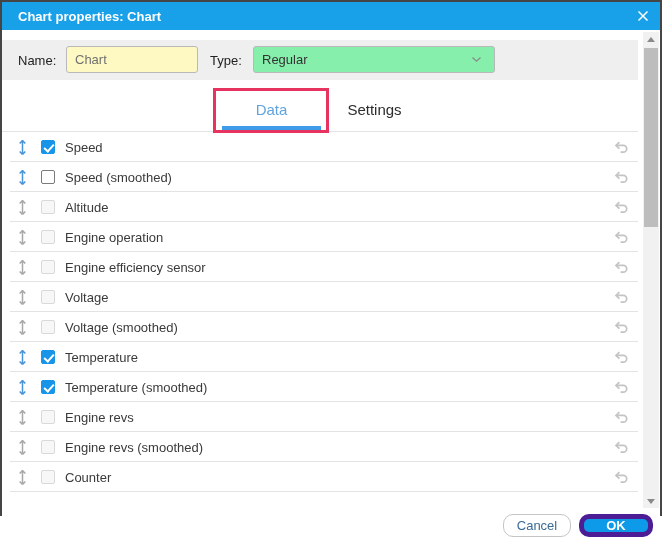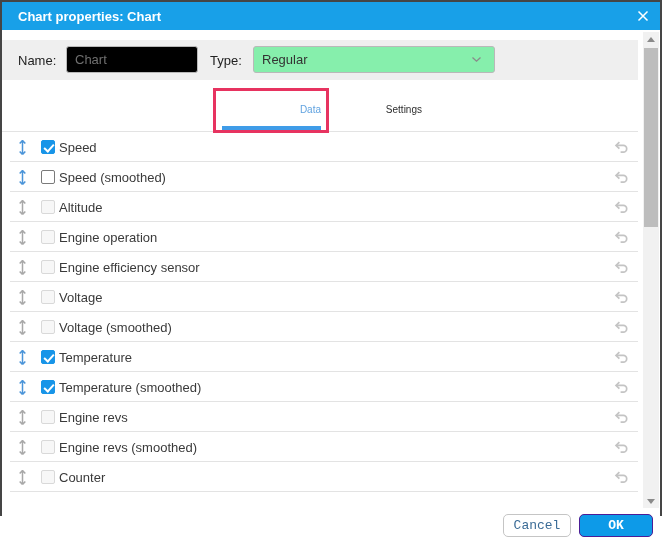--- a/index.html
+++ b/index.html
@@ -23,32 +23,32 @@
 
   
   .content{position:absolute;left:0;top:28px;width:658px;height:516px;background:#fff;}
 
   
   .header-strip{position:absolute;left:0;top:10px;width:636px;height:40px;
                 background:#efefef;display:flex;align-items:center;}
   .fld-label{color:#222;}
   .lbl-name{margin-left:16px;}
   .name-input{position:absolute;left:64px;top:6px;width:132px;height:27px;
-              border:1px solid #b9b9b9;border-radius:3px;background:#000000;
+              border:1px solid #b9b9b9;border-radius:3px;background:#fef9c3;
               font-family:"Liberation Sans",sans-serif;font-size:13px;color:#707070;
               padding:0 8px;outline:none;}
   .lbl-type{position:absolute;left:208px;top:13px;}
   .type-select{position:absolute;left:251px;top:6px;width:242px;height:27px;
                border:1px solid #b9b9b9;border-radius:3px;background:#86efac;
                display:flex;align-items:center;padding:0 8px;color:#333;cursor:pointer;}
   .type-select .chev{margin-left:auto;margin-right:4px;display:flex;}
 
   
   .tab{position:absolute;top:58px;height:43px;display:flex;align-items:center;
-       justify-content:flex-end;font-size:10px;cursor:pointer;}
+       justify-content:center;font-size:15px;cursor:pointer;}
   .tab-data{left:220px;width:99px;color:#61a3e0;}
   .tab-data .tab-underline{position:absolute;left:0;right:0;bottom:1px;height:4px;
                            background:#3f9ce8;}
   .tab-settings{left:325px;width:95px;color:#2d2d2d;}
 
   
   .annotation-box{position:absolute;left:211px;top:58px;width:116px;height:45px;
                   border:3px solid var(--annotation);z-index:20;pointer-events:none;}
 
   
@@ -60,29 +60,29 @@
   .drag-handle{width:11px;height:17px;display:flex;flex-shrink:0;cursor:grab;}
   .row-active .drag-handle{color:#4a94d8;}
   .row-inactive .drag-handle{color:#a8a8a8;}
   .cb{width:14px;height:14px;border-radius:2px;margin-left:13px;flex-shrink:0;
       position:relative;cursor:pointer;}
   .cb-checked{background:var(--cb-blue);border:1px solid var(--cb-blue);}
   .cb-checked::after{content:"";position:absolute;left:4px;top:1px;width:4px;height:8px;
       border-right:2px solid #fff;border-bottom:2px solid #fff;transform:rotate(42deg);}
   .cb-dark{background:#fff;border:1px solid #7a7a7a;}
   .cb-light{background:#f7f7f7;border:1px solid #d9d9d9;}
-  .row-label{margin-left:4px;color:#3a3a3a;}
+  .row-label{margin-left:10px;color:#3a3a3a;}
   .undo-btn{margin-left:auto;margin-right:9px;width:15px;height:13px;display:flex;
             color:#c4c4c4;cursor:pointer;}
 
   
-  .btn{position:absolute;top:484px;height:23px;border-radius:5px;display:flex;
-       align-items:center;justify-content:center;font-size:13px;cursor:pointer;font-family:Liberation Mono, monospace;}
+  .btn{position:absolute;top:484px;height:23px;border-radius:10px;display:flex;
+       align-items:center;justify-content:center;font-size:13px;cursor:pointer;}
   .btn-cancel{left:501px;width:68px;background:#fff;border:1px solid #c5c5c5;color:#3a6b96;}
-  .btn-ok{left:577px;width:74px;background:#0d9ae8;border:1px solid #4c1d95;
+  .btn-ok{left:577px;width:74px;background:#0d9ae8;border:5px solid #4c1d95;
           color:#fff;font-weight:bold;}
 
   
   .scrollbar{position:absolute;left:641px;top:2px;width:16px;height:476px;
              background:#f1f1f1;}
   .scroll-arrow{position:absolute;left:0;width:16px;height:14px;display:flex;
                 align-items:center;justify-content:center;cursor:pointer;}
   .scroll-up{top:0;}
   .scroll-down{bottom:0;}
   .tri-up{width:0;height:0;border-left:4px solid transparent;

